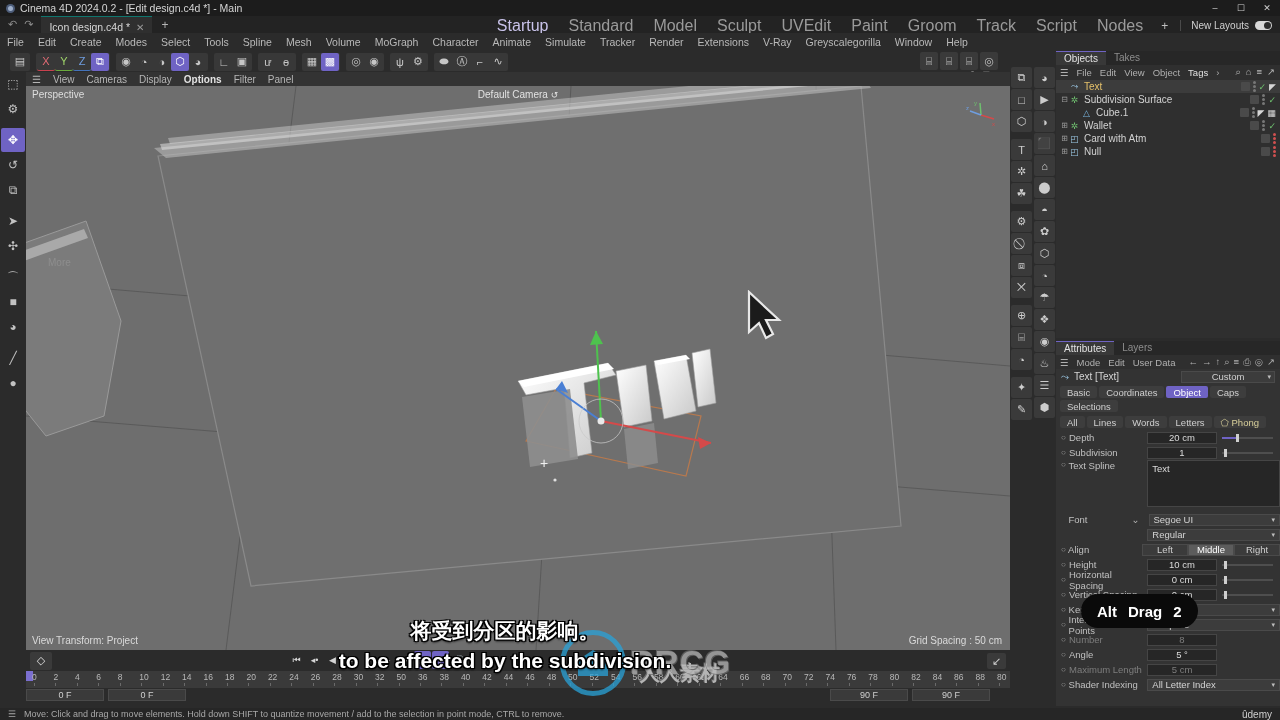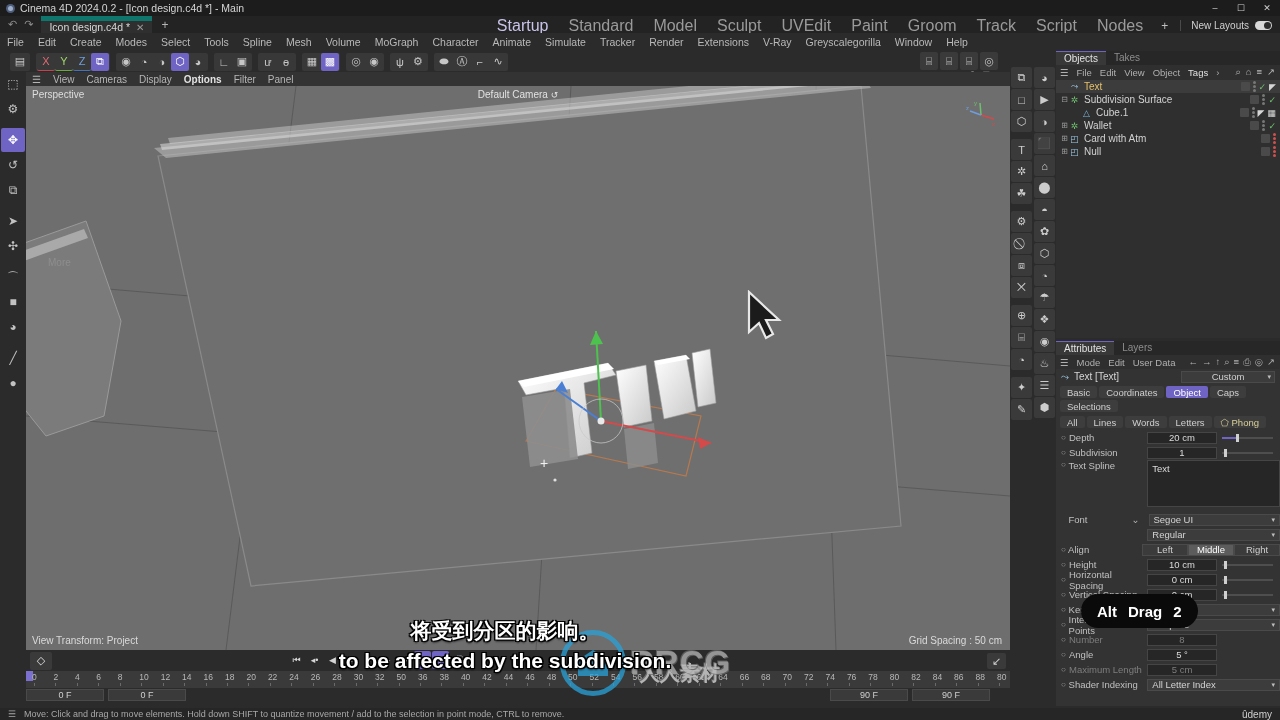--- a/index.html
+++ b/index.html
@@ -31,21 +31,21 @@
 
   
   .tabrow{
     position:absolute; left:0; top:16px; width:1280px; height:17px;
     background:#232323; display:flex; align-items:center; gap:0;
   }
   .undoicons{ display:flex; gap:7px; padding:0 8px; color:#8e8e8e; font-size:11px;}
   .doctab{
     height:17px; padding:0 8px; display:flex; align-items:flex-end; gap:6px;
     background:#2f2f2f; font-size:10.5px; color:#d6d6d6;
-    border-top:5px solid #0f766e;
+    border-top:1px solid #0f766e;
   }
   .doctab .x{ color:#9a9a9a; font-size:10px;}
   .plus{ padding:0 9px; color:#b5b5b5; font-size:12px;}
 
   
   .menubar{
     position:absolute; left:0; top:33px; width:1280px; height:18px;
     background:#2b2b2b; display:flex; align-items:center;
   }
   .menubar .mi{ padding:0 7px; font-size:10.5px; color:#b9b9b9; line-height:18px;}
@@ -271,21 +271,21 @@
   
   .cursor{ position:absolute; left:745px; top:290px; z-index:60; }
 </style>
 </head>
 <body>
 
 <div id="app">
 
   <div class="titlebar">
     <div class="c4dlogo"></div>
-    <span>Cinema 4D 2024.0.2 - [Icon design.c4d *] - Main</span>
+    <span>Cinema 4D 2024.0.2 - [Edit design.c4d *] - Main</span>
     <div class="winbtns">
       <div class="winbtn">–</div>
       <div class="winbtn">☐</div>
       <div class="winbtn close">✕</div>
     </div>
   </div>
 
   <div class="tabrow">
     <div class="undoicons">
       <span>↶</span>

